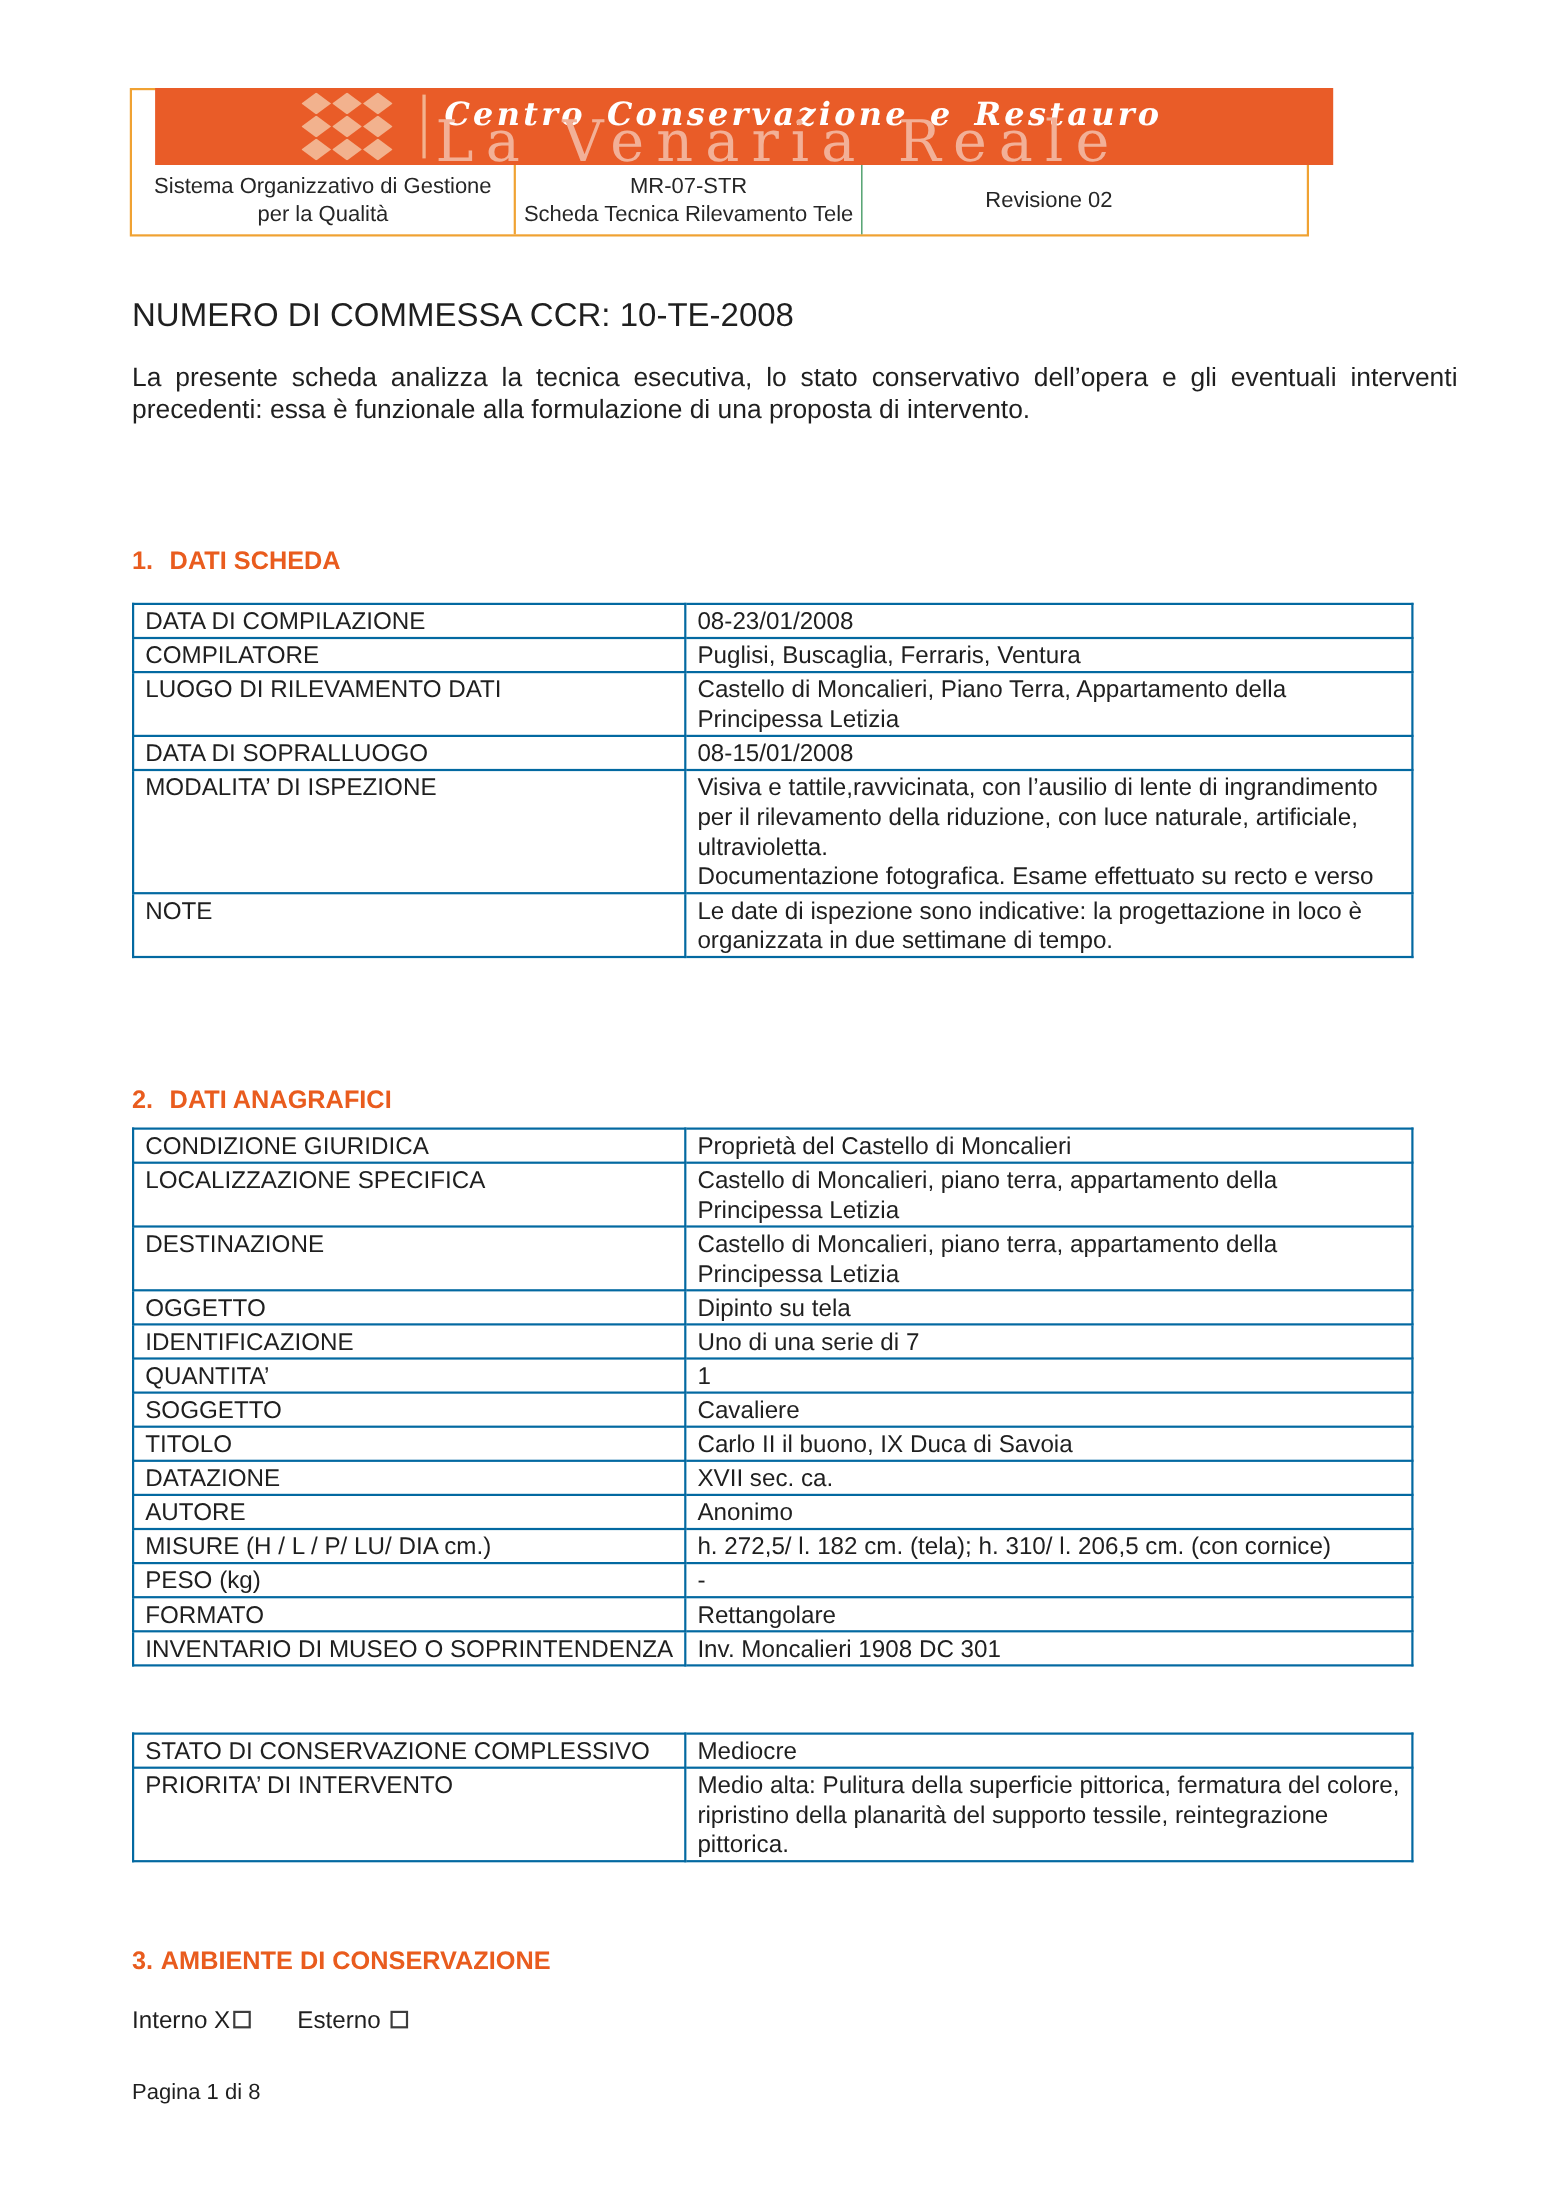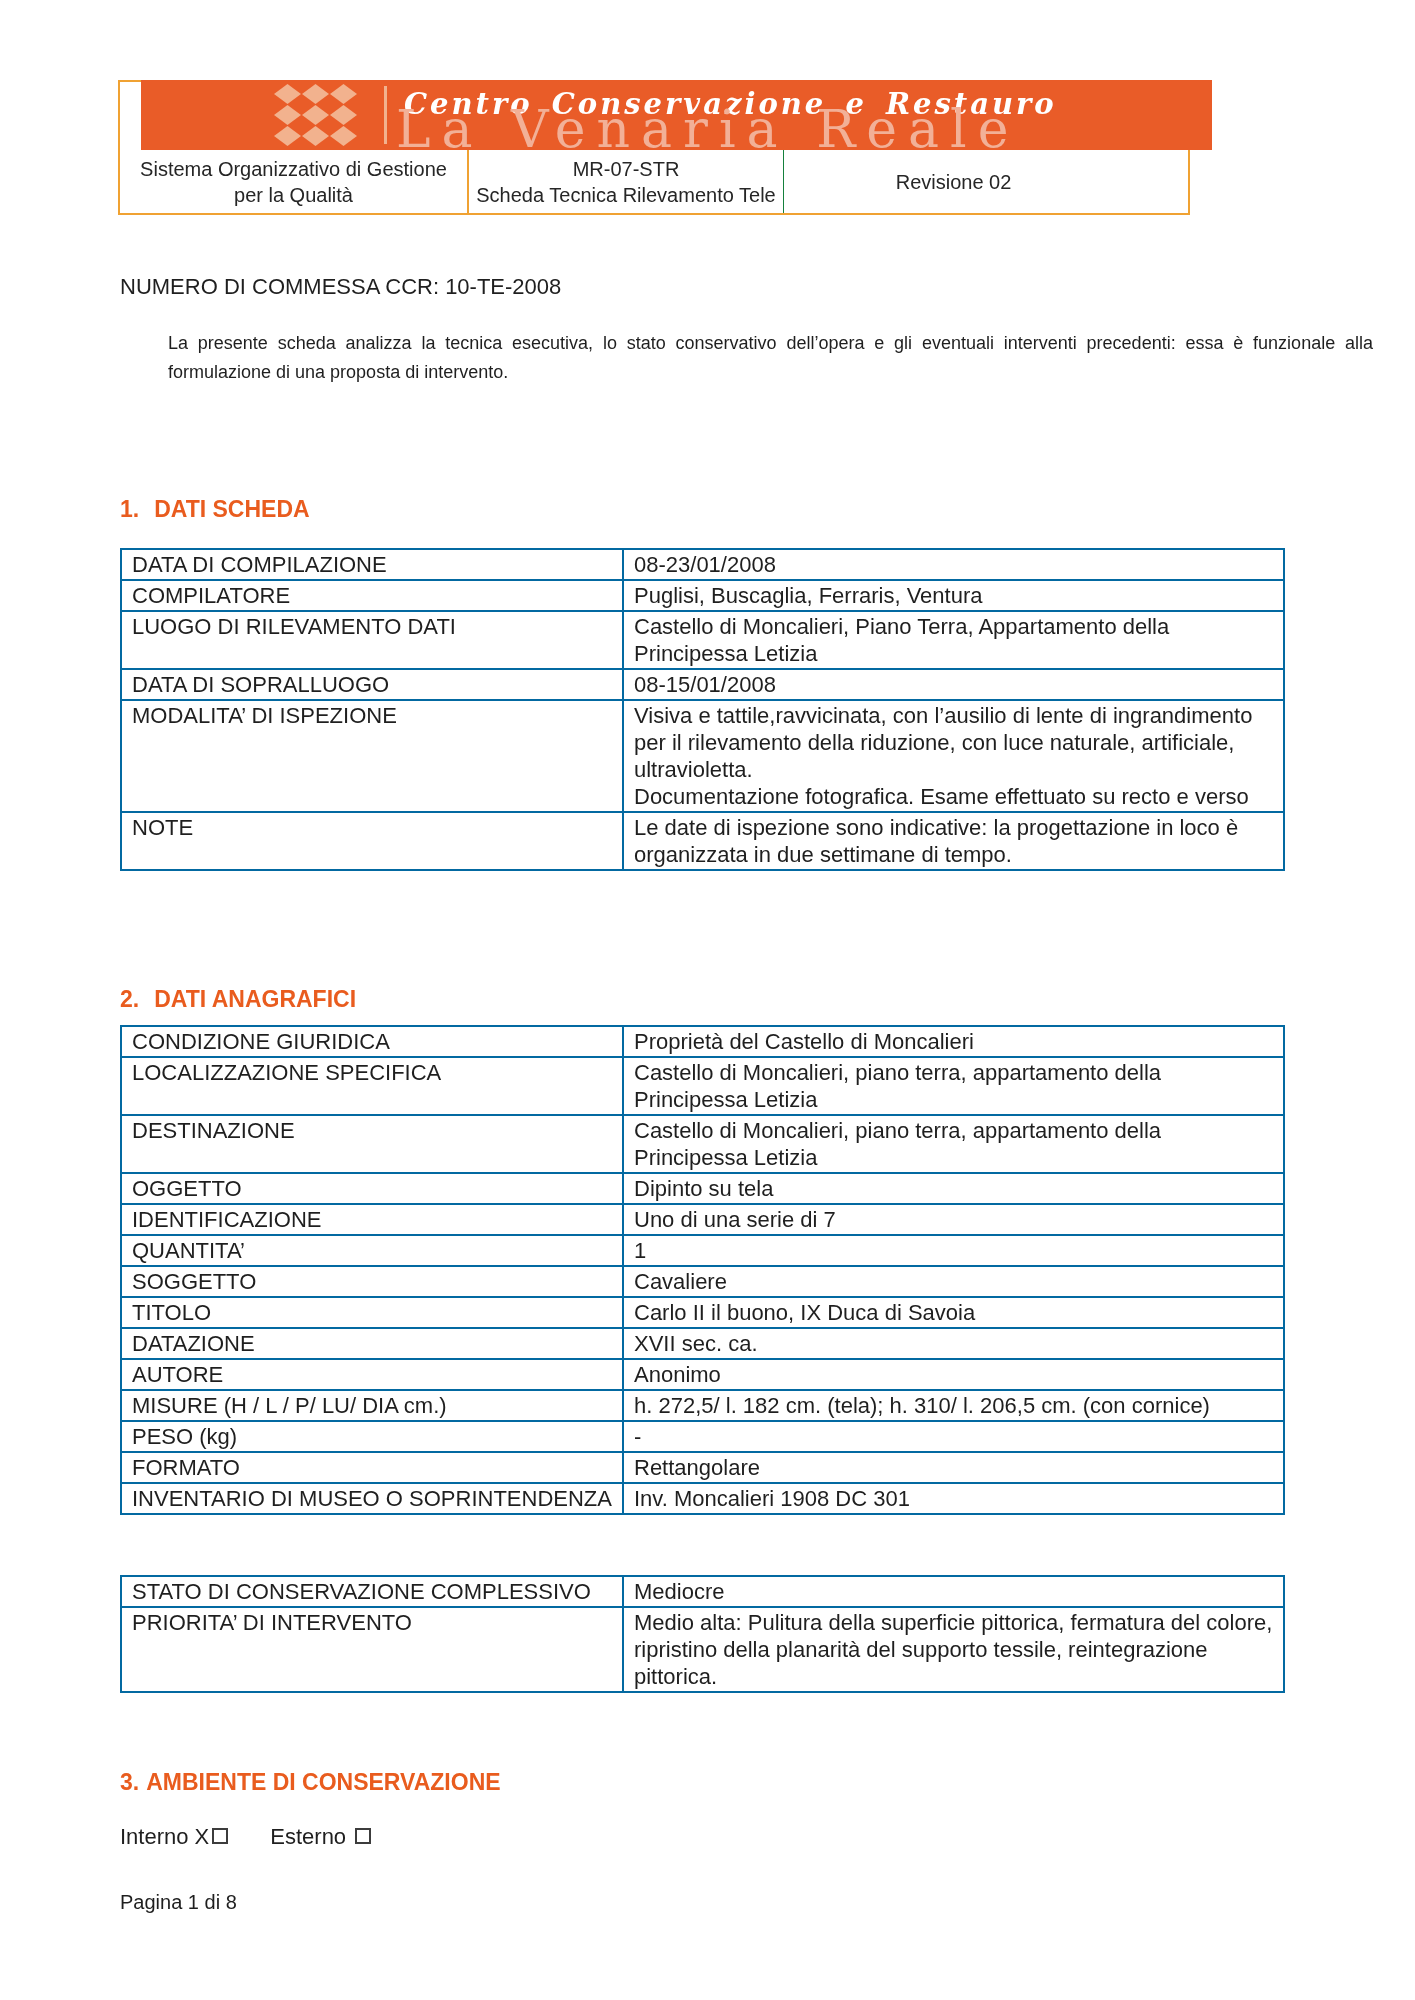--- a/index.html
+++ b/index.html
@@ -46,22 +46,22 @@
     font-family:"DejaVu Serif", serif;font-style:italic;font-weight:bold;
     font-size:29px;letter-spacing:3px;word-spacing:6px;color:#ffffff;white-space:nowrap;
   }
   .banner-line2{
     position:absolute;left:255px;top:25px;
     font-family:"DejaVu Serif", serif;font-size:52px;line-height:48px;
     letter-spacing:11px;color:#F2B097;white-space:nowrap;
   }
   
   .abs{position:absolute;left:120px;}
-  #numero{top:272px;font-size:22px;line-height:29px;}
-  #intro-para{top:329px;width:1205px;font-size:18px;line-height:29px;text-align:justify;margin-left:48px;}
+  #numero{top:272px;font-size:30px;line-height:29px;}
+  #intro-para{top:329px;width:1205px;font-size:24px;line-height:29px;text-align:justify;}
   .sec-heading{font-weight:bold;color:#E95C1E;font-size:23px;line-height:28px;white-space:nowrap;}
   #h1{top:495px;}
   #h2{top:985px;}
   #h3{top:1768px;}
   .sec-num-gap{margin-right:15px;}
   .sec-num-small{margin-right:7px;}
   
   table.tbl{border-collapse:collapse;table-layout:fixed;width:1163px;}
   #table1{top:548px;}
   #table2{top:1025px;}

